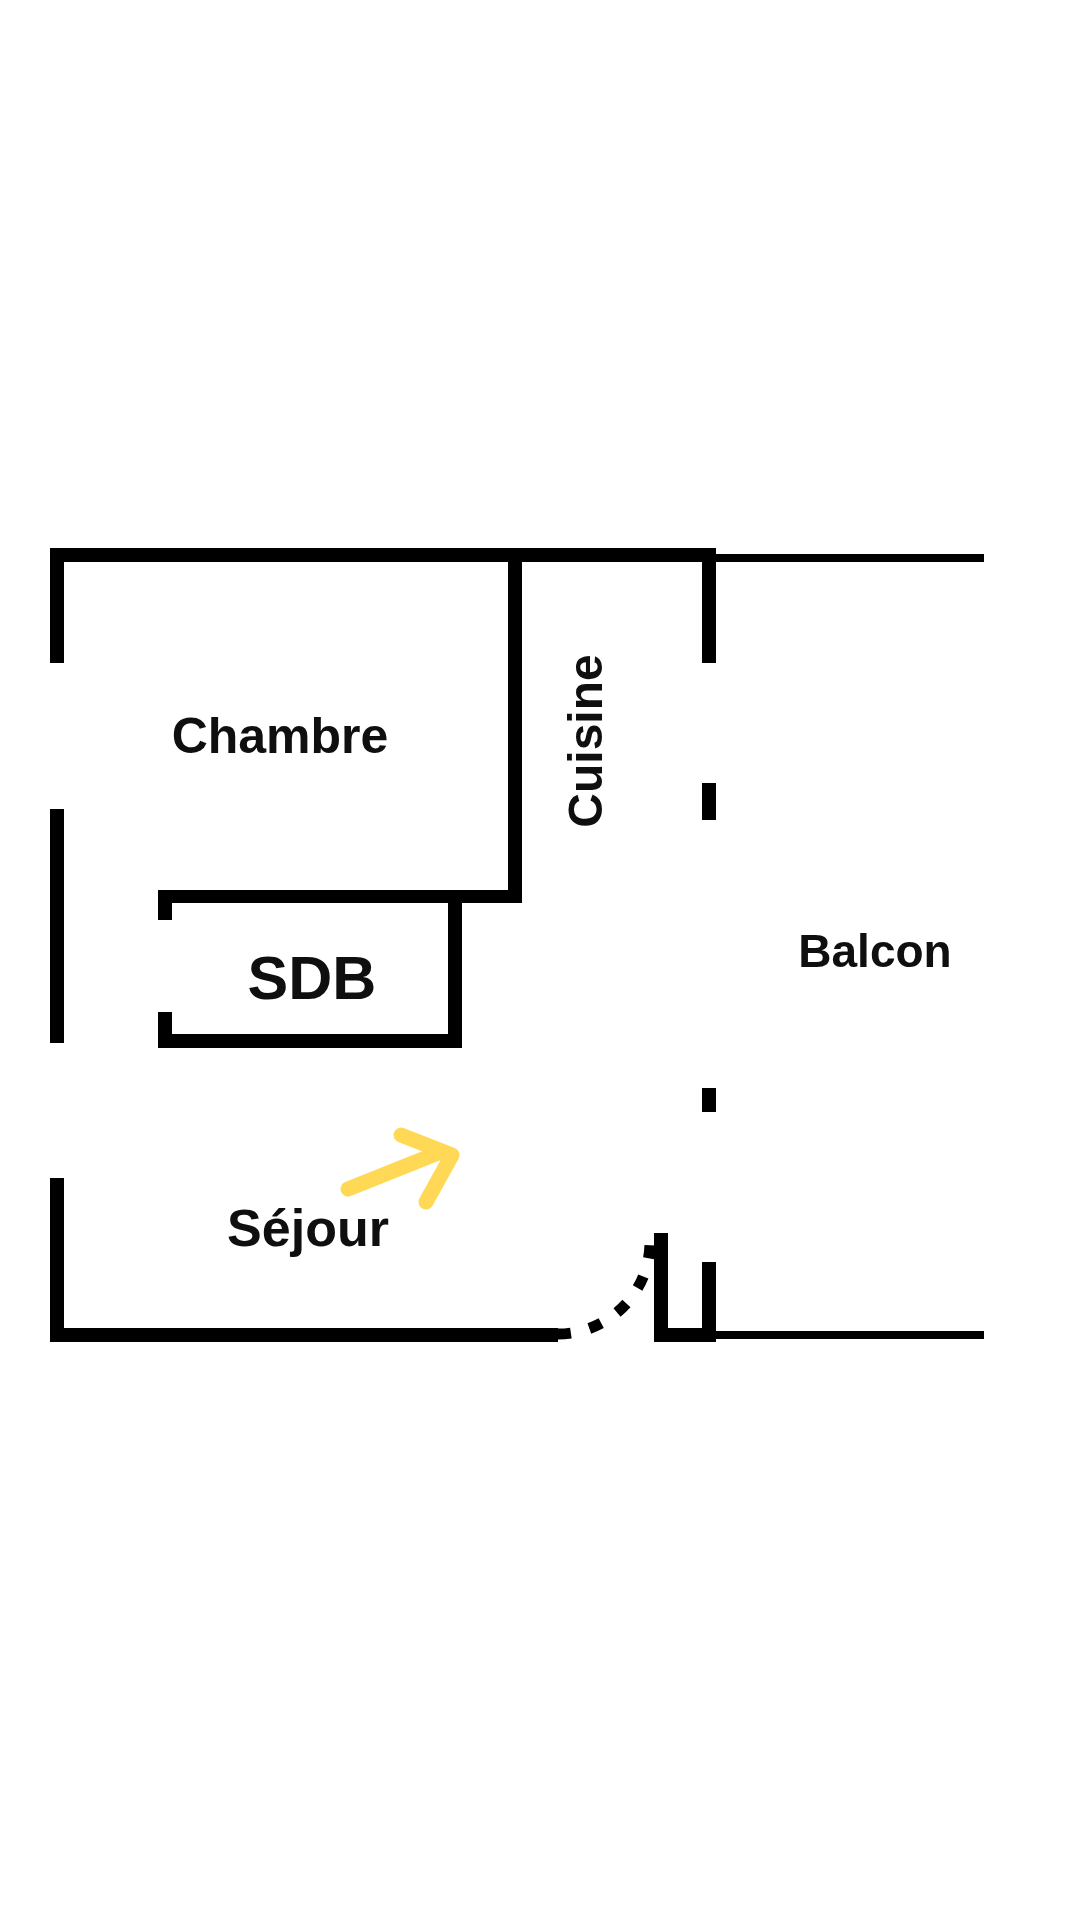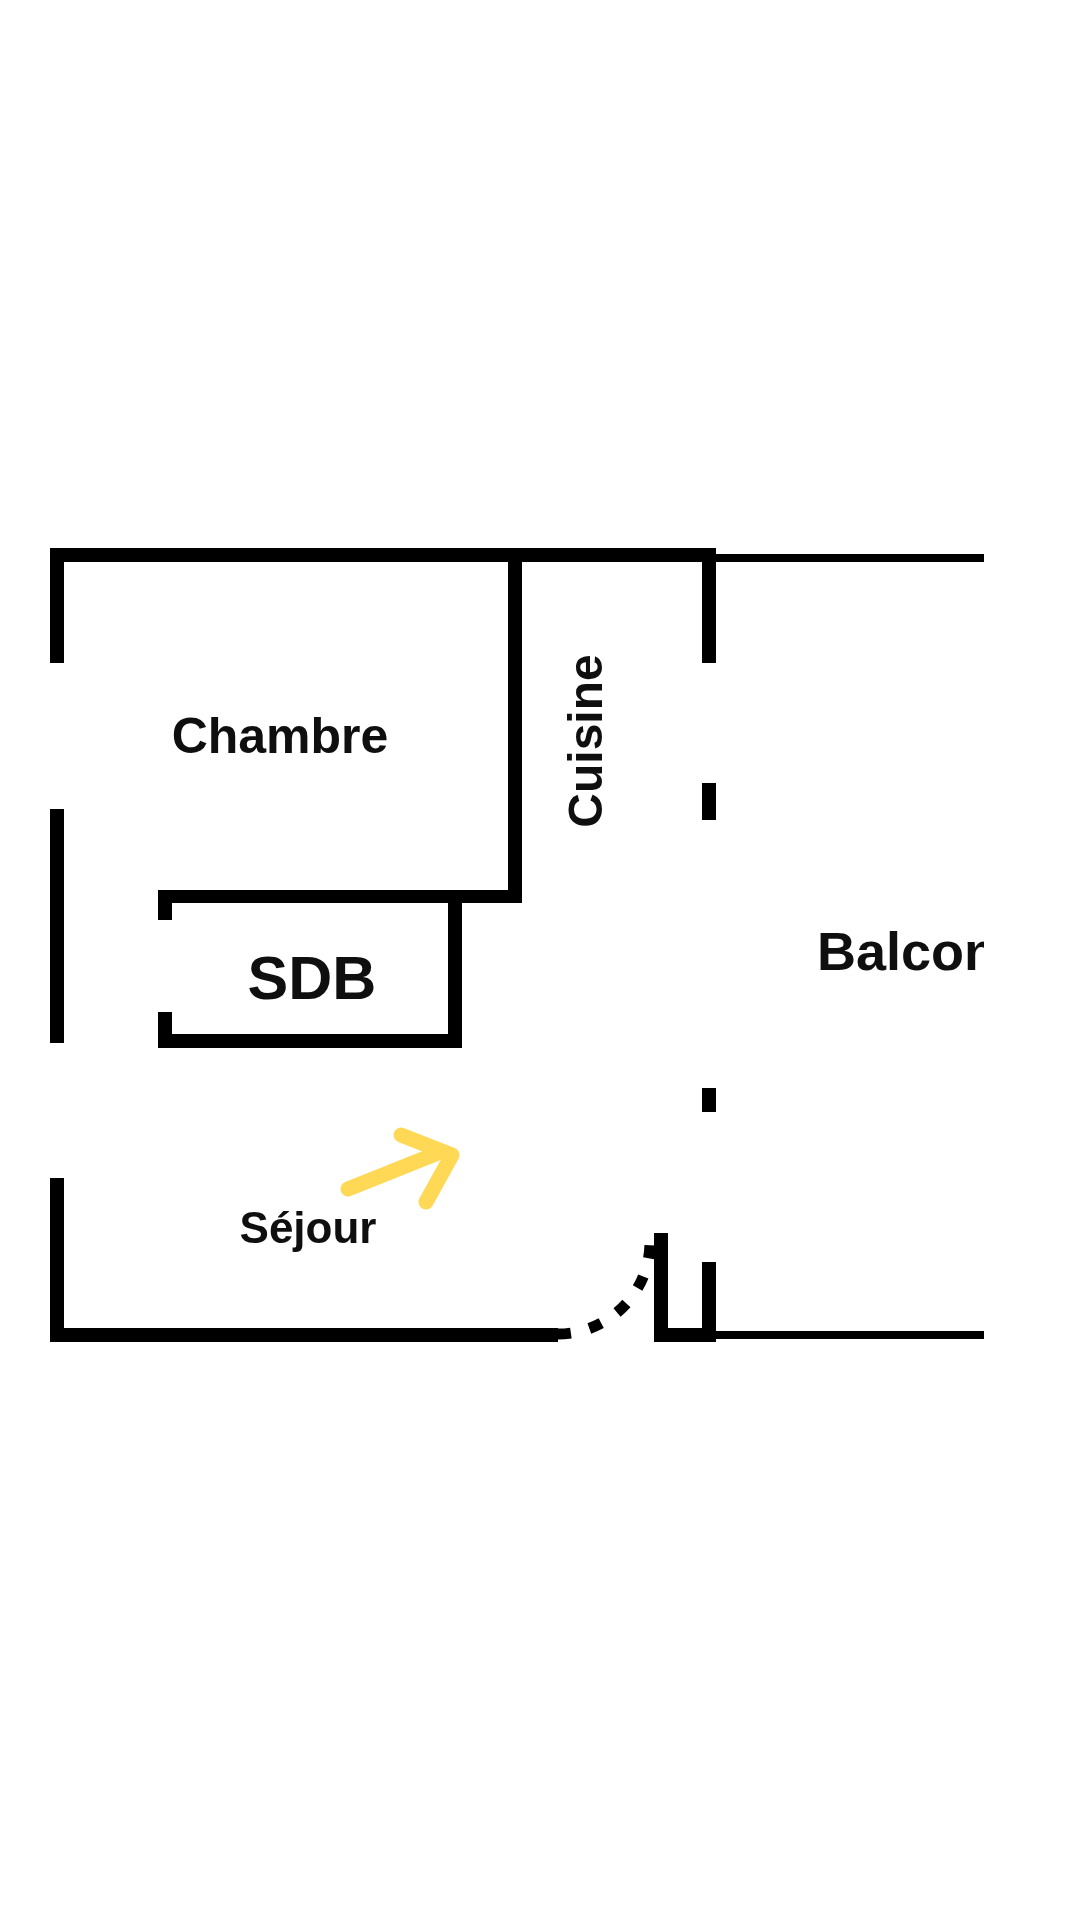--- a/index.html
+++ b/index.html
@@ -44,22 +44,22 @@
     font-weight:700;
     white-space:nowrap;
     letter-spacing:0;
   }
   .label-chambre{ left:280px; top:736px; font-size:50px; }
   .label-cuisine{
     left:585px; top:741px; font-size:48px;
     transform:translate(-50%,-50%) rotate(-90deg);
   }
   .label-sdb{ left:312px; top:978px; font-size:61px; }
-  .label-balcon{ left:875px; top:951px; font-size:54px;margin-left:32px; }
-  .label-sejour{ left:308px; top:1228px; font-size:44px; }
+  .label-balcon{ left:875px; top:951px; font-size:46px; }
+  .label-sejour{ left:308px; top:1228px; font-size:52px; }
 </style>
 </head>
 <body>
 
 <div class="screen">
 
   <svg class="plan" viewBox="0 0 1080 1920" aria-hidden="true">
 
     <rect class="wall" x="50" y="548" width="666" height="14"></rect>
     <rect class="wall" x="50" y="548" width="14" height="115"></rect>

